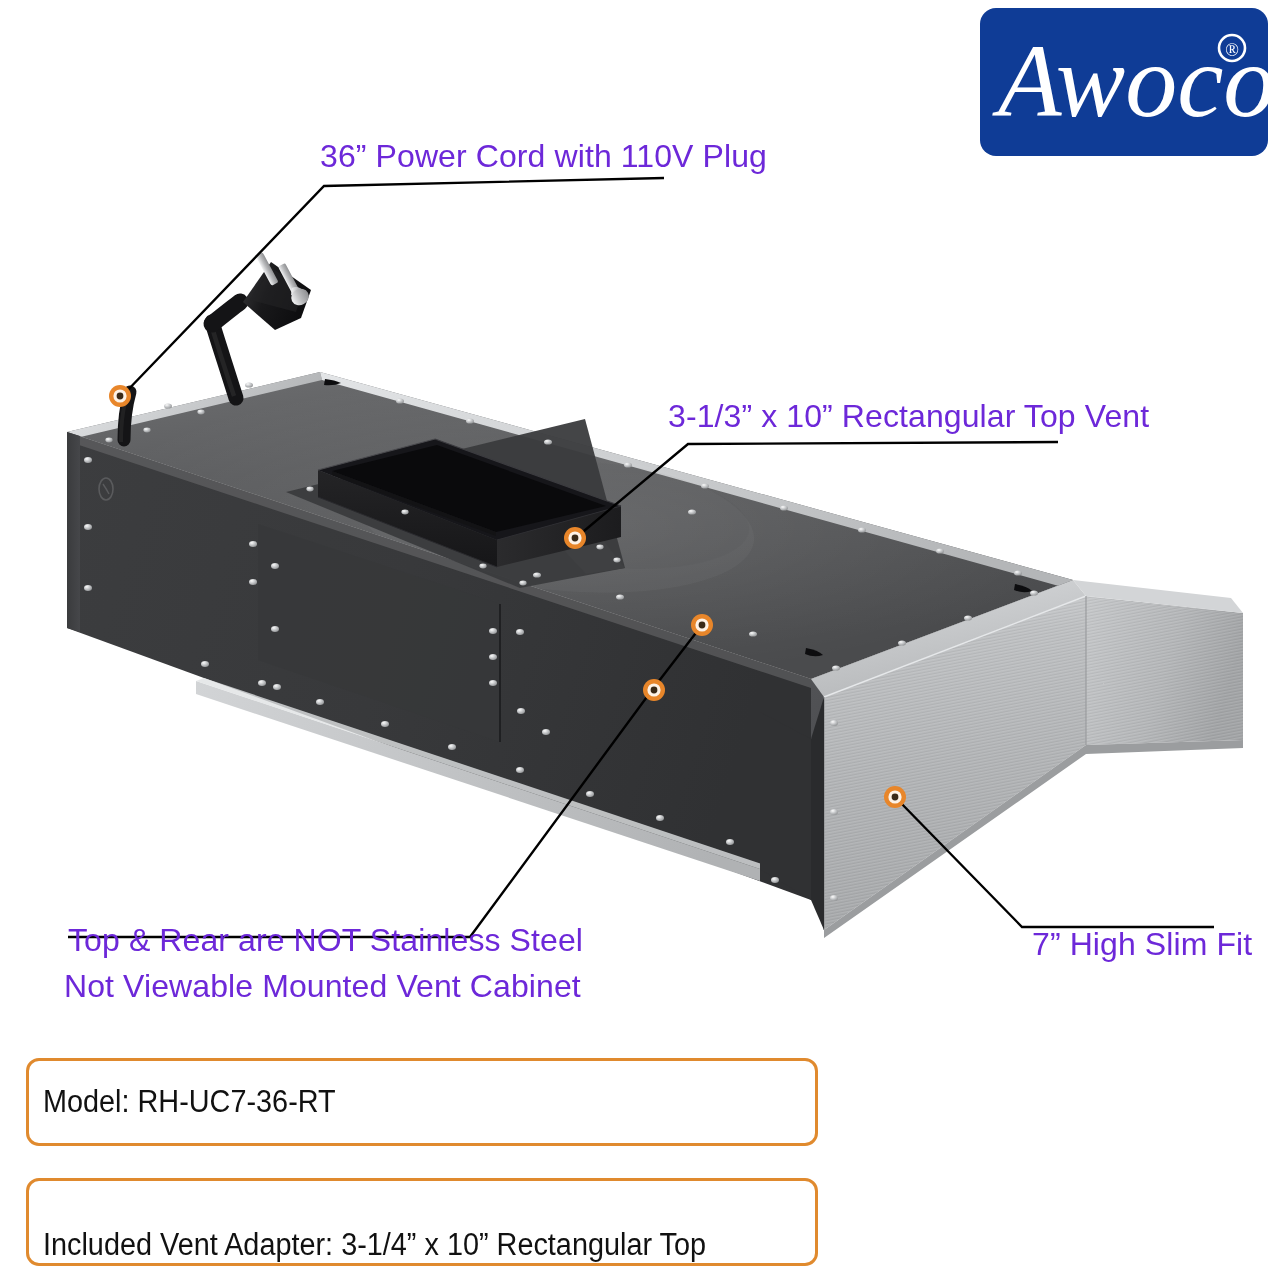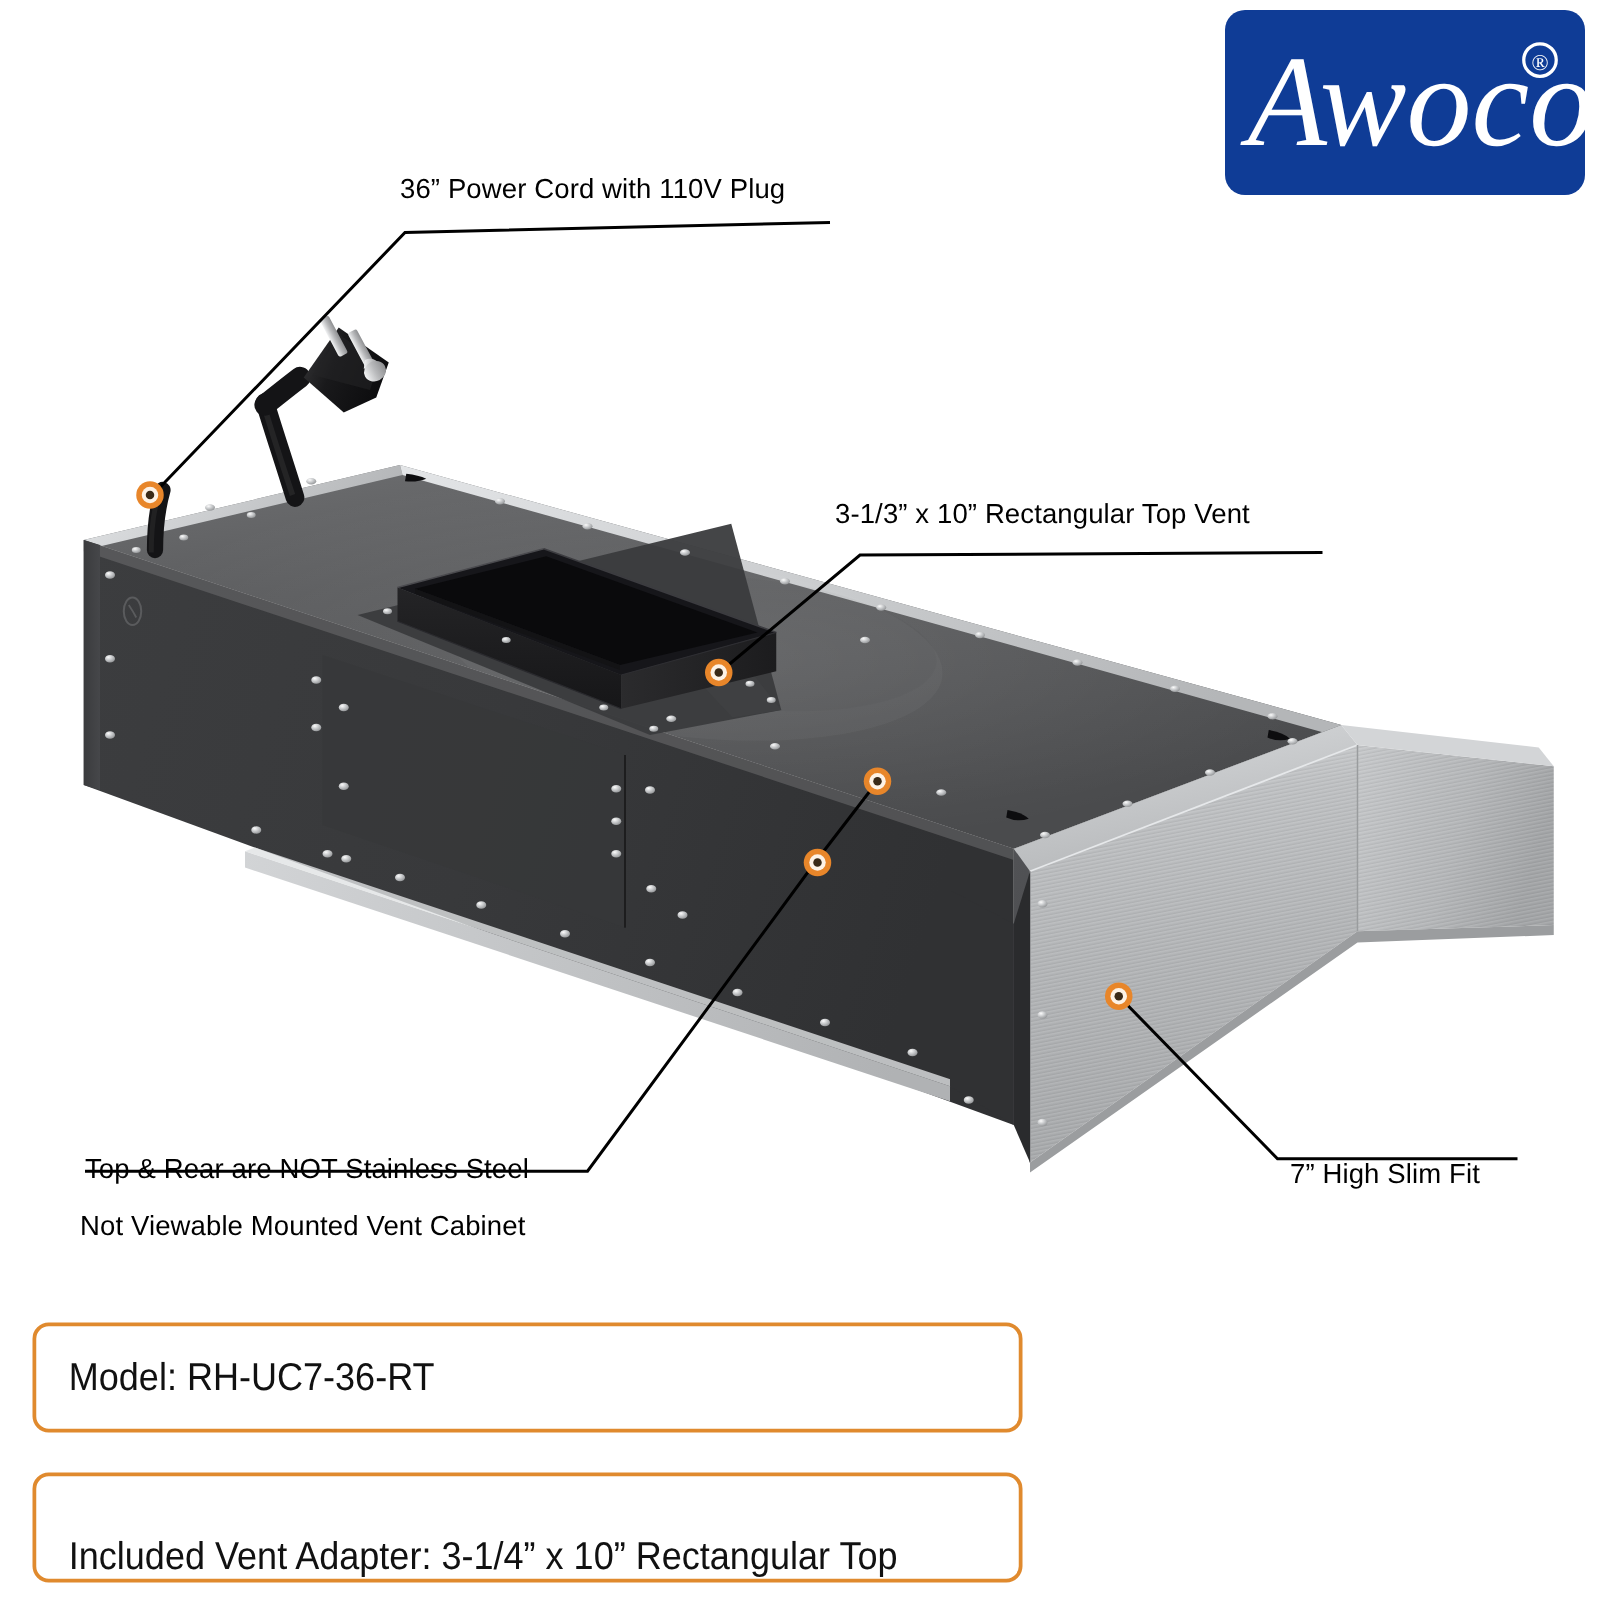--- a/index.html
+++ b/index.html
@@ -16,42 +16,42 @@
     font-family: "Liberation Sans", sans-serif;
   }
   #scene {
     position: absolute;
     left: 0; top: 0;
     width: 1280px;
     height: 1280px;
   }
   .callout-text {
     position: absolute;
-    color: #000000;
+    color: #6d28d9;
     font-family: "Liberation Sans", sans-serif;
-    font-size: 22px;
+    font-size: 32px;
     line-height: 1.15;
     white-space: nowrap;
     letter-spacing: 0.1px;
   }
   #label-power { left: 320px; top: 138px; }
   #label-vent  { left: 668px; top: 398px; }
   #label-notss { left: 68px;  top: 922px; }
   #label-notview { left: 64px; top: 968px; }
   #label-slim  { left: 1032px; top: 926px; }
 
   .info-box {
     position: absolute;
     box-sizing: border-box;
     border: 3px solid #e08a2e;
     border-radius: 13px;
     background: #ffffff;
     display: flex;
     align-items: center;
-    padding-left: 26px;
+    padding-left: 14px;
   }
   .info-box-text {
     font-family: "Liberation Sans Narrow", "Liberation Sans", sans-serif;
     font-size: 31px;
     color: #111111;
     white-space: nowrap;
     transform: scaleX(0.93);
     transform-origin: left center;
   }
   #box-model  { left: 26px; top: 1058px; width: 792px; height: 88px; }

